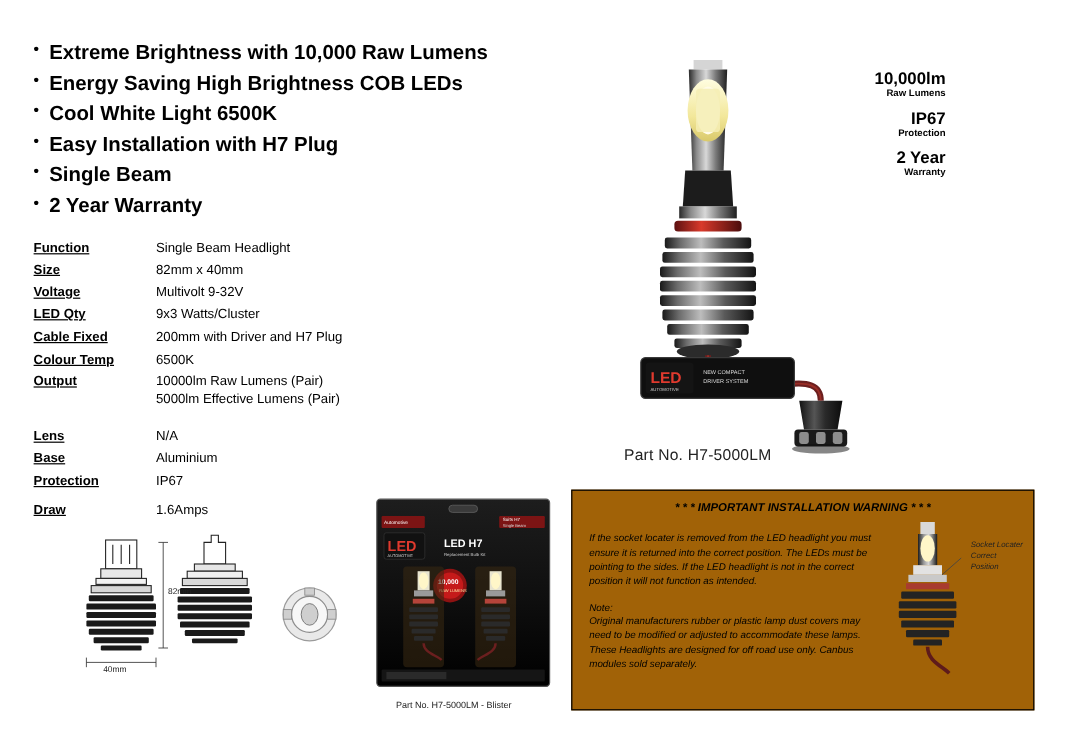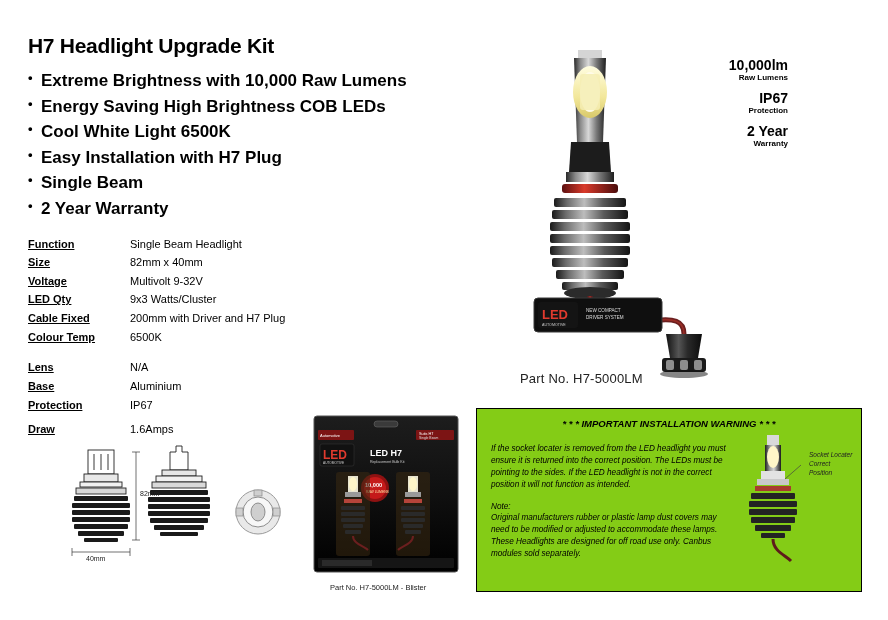--- a/index.html
+++ b/index.html
@@ -152,21 +152,21 @@
   }
 
   
   .warn-box {
     position: absolute;
     left: 476px;
     top: 408px;
     width: 386px;
     height: 184px;
     border: 1px solid #000;
-    background: #84cc16;
+    background: #a16207;
     box-sizing: border-box;
   }
   .warn-title {
     text-align: center;
     font-size: 9.5px;
     font-weight: bold;
     font-style: italic;
     margin-top: 9px;
     color: #000;
   }
@@ -202,21 +202,20 @@
     width: 44px;
   }
   svg { display: block; }
 </style>
 </head>
 <body>
 
 <div class="page">
 
   <div class="left-col">
-    <h1 class="title">H7 Headlight Upgrade Kit</h1>
 
     <ul class="bullets">
       <li>Extreme Brightness with 10,000 Raw Lumens</li>
       <li>Energy Saving High Brightness COB LEDs</li>
       <li>Cool White Light 6500K</li>
       <li>Easy Installation with H7 Plug</li>
       <li>Single Beam</li>
       <li>2 Year Warranty</li>
     </ul>
 
@@ -238,20 +237,27 @@
         <td class="k">LED Qty</td>
         <td class="v">9x3 Watts/Cluster</td>
       </tr>
       <tr>
         <td class="k">Cable Fixed</td>
         <td class="v">200mm with Driver and H7 Plug</td>
       </tr>
       <tr>
         <td class="k">Colour Temp</td>
         <td class="v">6500K</td>
+      </tr>
+      <tr>
+        <td class="k">Output</td>
+        <td class="v">
+          <span class="sub-val">10000lm Raw Lumens (Pair)</span>
+          <span class="sub-val">5000lm Effective Lumens (Pair)</span>
+        </td>
       </tr>
       <tr class="spec-gap">
             <td></td>
             <td></td>
           </tr>
       <tr>
         <td class="k">Lens</td>
         <td class="v">N/A</td>
       </tr>
       <tr>

